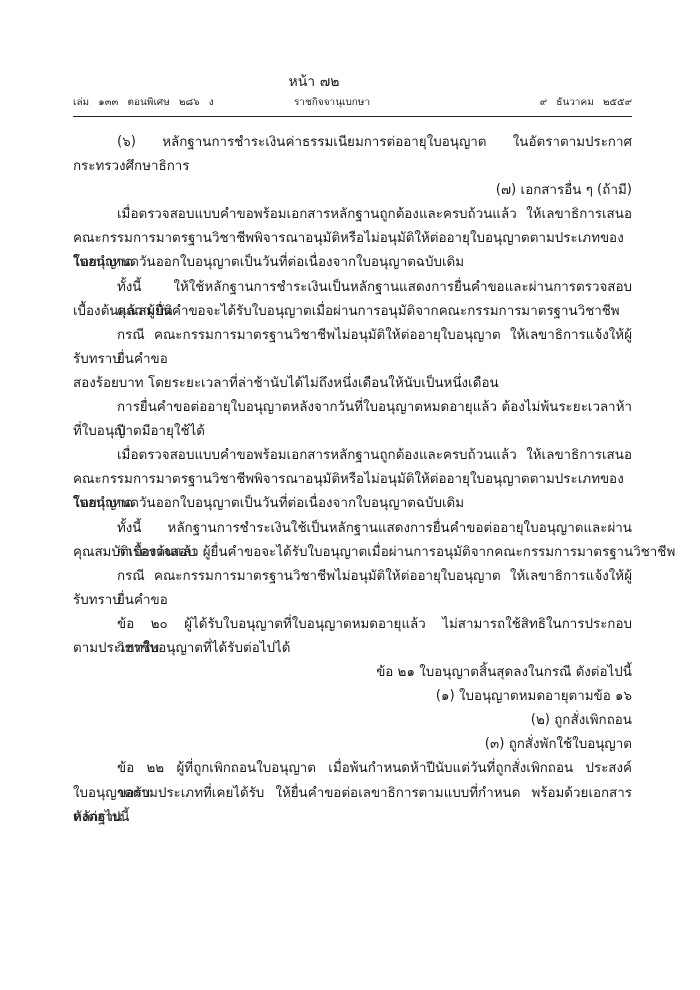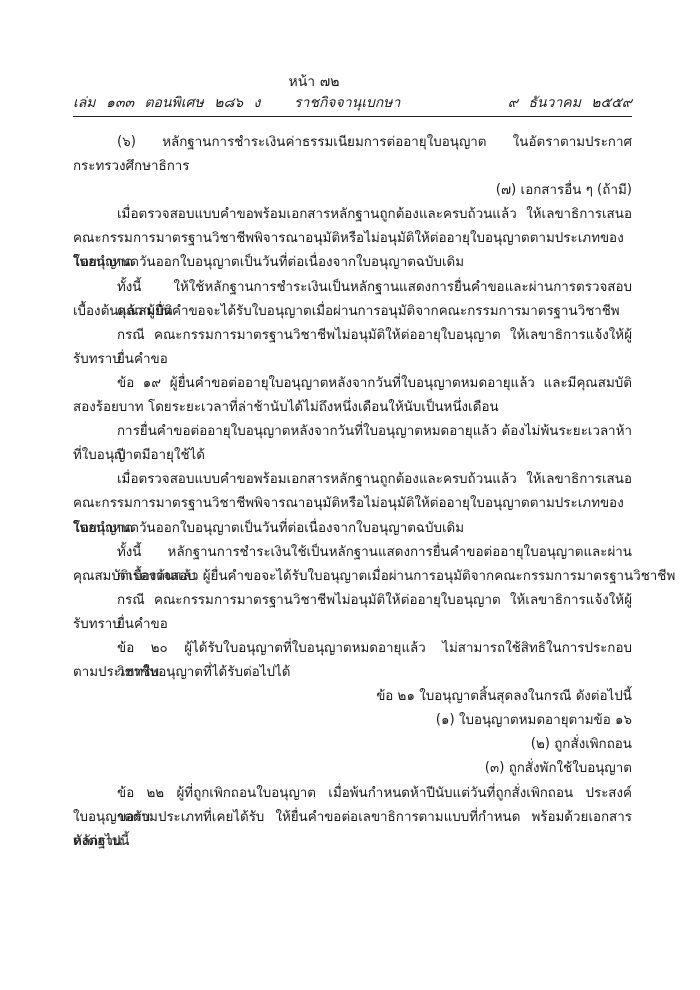--- a/index.html
+++ b/index.html
@@ -6,21 +6,21 @@
   body {
     width: 700px; height: 990px; background: #ffffff; position: relative; overflow: hidden;
     font-family: "DejaVu Sans", "Liberation Sans", sans-serif; color: #1a1a1a;
   }
   .page-num {
     position: absolute; top: 72px; left: 0; width: 628px; text-align: center;
     font-size: 14px; line-height: 18px;
   }
   .header {
     position: absolute; top: 93px; left: 73px; width: 559px; height: 20px;
-    font-size: 14px; line-height: 18px; font-style: italic;
+    font-size: 10px; line-height: 18px;
   }
   .header .left { position: absolute; left: 0; top: 0; word-spacing: 6px; }
   .header .center { position: absolute; left: 221px; top: 0; text-align: center; }
   .header .right { position: absolute; right: 0; top: 0; word-spacing: 6px; }
   .rule {
     position: absolute; top: 116px; left: 73px; width: 559px; height: 0;
     border-top: 1.3px solid #222;
   }
   .body-text {
     position: absolute; top: 130px; left: 73px; width: 559px;
@@ -46,21 +46,20 @@
     <div class="line ind just">(๖)   หลักฐานการชำระเงินค่าธรรมเนียมการต่ออายุใบอนุญาต  ในอัตราตามประกาศ</div>
     <div class="line">กระทรวงศึกษาธิการ</div>
     <div class="line ind">(๗)   เอกสารอื่น ๆ (ถ้ามี)</div>
     <div class="line ind just">เมื่อตรวจสอบแบบคำขอพร้อมเอกสารหลักฐานถูกต้องและครบถ้วนแล้ว  ให้เลขาธิการเสนอ</div>
     <div class="line just">คณะกรรมการมาตรฐานวิชาชีพพิจารณาอนุมัติหรือไม่อนุมัติให้ต่ออายุใบอนุญาตตามประเภทของใบอนุญาต</div>
     <div class="line">โดยกำหนดวันออกใบอนุญาตเป็นวันที่ต่อเนื่องจากใบอนุญาตฉบับเดิม</div>
     <div class="line ind just">ทั้งนี้  ให้ใช้หลักฐานการชำระเงินเป็นหลักฐานแสดงการยื่นคำขอและผ่านการตรวจสอบคุณสมบัติ</div>
     <div class="line">เบื้องต้นแล้ว  ผู้ยื่นคำขอจะได้รับใบอนุญาตเมื่อผ่านการอนุมัติจากคณะกรรมการมาตรฐานวิชาชีพ</div>
     <div class="line ind just">กรณี  คณะกรรมการมาตรฐานวิชาชีพไม่อนุมัติให้ต่ออายุใบอนุญาต  ให้เลขาธิการแจ้งให้ผู้ยื่นคำขอ</div>
     <div class="line">รับทราบ</div>
-    <div class="line ind just">ข้อ   ๑๙   ผู้ยื่นคำขอต่ออายุใบอนุญาตหลังจากวันที่ใบอนุญาตหมดอายุแล้ว  และมีคุณสมบัติ</div>
     <div class="line">สองร้อยบาท  โดยระยะเวลาที่ล่าช้านับได้ไม่ถึงหนึ่งเดือนให้นับเป็นหนึ่งเดือน</div>
     <div class="line ind just">การยื่นคำขอต่ออายุใบอนุญาตหลังจากวันที่ใบอนุญาตหมดอายุแล้ว  ต้องไม่พ้นระยะเวลาห้าปี</div>
     <div class="line">ที่ใบอนุญาตมีอายุใช้ได้</div>
     <div class="line ind just">เมื่อตรวจสอบแบบคำขอพร้อมเอกสารหลักฐานถูกต้องและครบถ้วนแล้ว  ให้เลขาธิการเสนอ</div>
     <div class="line just">คณะกรรมการมาตรฐานวิชาชีพพิจารณาอนุมัติหรือไม่อนุมัติให้ต่ออายุใบอนุญาตตามประเภทของใบอนุญาต</div>
     <div class="line">โดยกำหนดวันออกใบอนุญาตเป็นวันที่ต่อเนื่องจากใบอนุญาตฉบับเดิม</div>
     <div class="line ind just">ทั้งนี้  หลักฐานการชำระเงินใช้เป็นหลักฐานแสดงการยื่นคำขอต่ออายุใบอนุญาตและผ่านการตรวจสอบ</div>
     <div class="line">คุณสมบัติเบื้องต้นแล้ว  ผู้ยื่นคำขอจะได้รับใบอนุญาตเมื่อผ่านการอนุมัติจากคณะกรรมการมาตรฐานวิชาชีพ</div>
     <div class="line ind just">กรณี  คณะกรรมการมาตรฐานวิชาชีพไม่อนุมัติให้ต่ออายุใบอนุญาต  ให้เลขาธิการแจ้งให้ผู้ยื่นคำขอ</div>
     <div class="line">รับทราบ</div>

